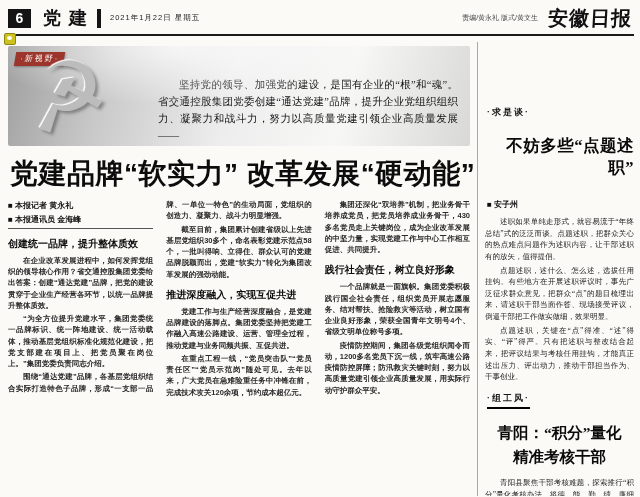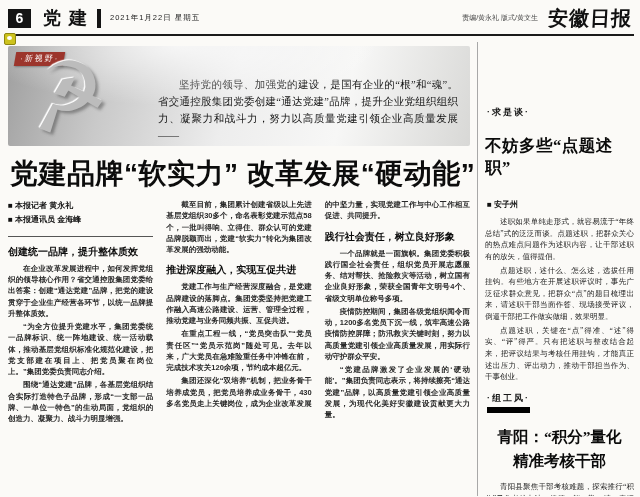--- a/index.html
+++ b/index.html
@@ -33,31 +33,31 @@
   .banner::before{content:"";position:absolute;left:-40px;top:-60px;width:420px;height:120px;border-radius:50%;
     background:radial-gradient(ellipse at center,rgba(255,255,255,.75),rgba(255,255,255,0) 70%);}
   .badge{position:absolute;top:6px;left:7px;background:#9c352c;color:#fff;font-size:8px;letter-spacing:2px;padding:1px 5px 2px 5px;transform:skewX(-10deg);box-shadow:1px 1px 2px rgba(0,0,0,.3);}
   .emblem{position:absolute;left:18px;top:4px;font-size:92px;line-height:1;color:#bcbcbc;transform:rotate(-12deg);
     text-shadow:2px 3px 3px rgba(60,60,60,.45),-1px -1px 1px #ffffff;}
   .standfirst{margin-left:150px;padding:30px 12px 0 0;font-family:"Liberation Serif","DejaVu Serif",serif;
     font-size:10.5px;line-height:1.62;color:#141414;text-align:justify;text-indent:2em;}
   
   .headline{margin:9px 2px 6px 2px;font-size:28px;font-weight:900;letter-spacing:.5px;text-align:center;color:#0c0c0c;white-space:nowrap;}
   .columns{column-count:3;column-gap:13px;height:292px;overflow:hidden;font-size:7.5px;line-height:1.5;text-align:justify;color:#2a2a2a;}
-  .byline{font-size:8px;font-weight:bold;line-height:1.8;color:#111;border-bottom:1px solid #555;padding-bottom:8px;margin-bottom:5px;}
+  .byline{font-size:8px;font-weight:bold;line-height:1.8;color:#111;border-bottom:1px solid #555;padding-bottom:0;margin-bottom:5px;}
   .byline div{white-space:nowrap;}
   .subhead{font-size:10px;font-weight:bold;color:#0d0d0d;margin:7px 0 4px 0;break-after:avoid;}
   .columns p{margin:0 0 2px 0;text-indent:2em;font-weight:bold;}
   
   .cat-label{font-size:9px;font-weight:bold;letter-spacing:2px;color:#1a1a1a;margin:0 0 16px 2px;}
-  .r-headline{font-family:"Liberation Serif","DejaVu Serif",serif;font-size:16.5px;font-weight:900;text-align:left;color:#0b0b0b;margin:8px 0 20px 0;letter-spacing:.5px;}
+  .r-headline{font-family:"Liberation Serif","DejaVu Serif",serif;font-size:16.5px;font-weight:900;text-align:right;color:#0b0b0b;margin:8px 0 20px 0;letter-spacing:.5px;}
   .r-byline{font-size:8px;font-weight:bold;margin:0 0 6px 2px;color:#111;}
   .r-body{font-family:"Liberation Serif","DejaVu Serif",serif;font-size:7.5px;line-height:1.55;text-align:justify;color:#222;height:166px;overflow:hidden;}
   .r-body p{margin:0 0 2px 0;text-indent:2em;}
-  .cat-label2{font-size:9px;font-weight:bold;letter-spacing:2px;color:#1a1a1a;margin:10px 0 10px 2px;display:inline-block;border-bottom:6px solid #000000;padding-bottom:2px;}
+  .cat-label2{font-size:9px;font-weight:bold;letter-spacing:2px;color:#1a1a1a;margin:10px 0 10px 2px;display:inline-block;border-bottom:2px solid #000000;padding-bottom:2px;}
   .r2-headline{font-family:"Liberation Serif","DejaVu Serif",serif;font-size:15.5px;font-weight:900;text-align:center;line-height:1.55;color:#0b0b0b;margin:2px 0 8px 0;}
   .r2-body{font-family:"Liberation Serif","DejaVu Serif",serif;font-size:7.5px;line-height:1.55;text-align:justify;color:#222;height:34px;overflow:hidden;}
   .r2-body p{margin:0;text-indent:2em;}
 </style>
 </head>
 <body>
 
 <div class="header">
   <div class="pagenum">6</div>
   <div class="section-title">党建</div>
@@ -96,21 +96,20 @@
       <p>截至目前，集团累计创建省级以上先进基层党组织30多个，命名表彰党建示范点58个，一批叫得响、立得住、群众认可的党建品牌脱颖而出，党建“软实力”转化为集团改革发展的强劲动能。</p>
 
       <div class="subhead">推进深度融入，实现互促共进</div>
       <p>党建工作与生产经营深度融合，是党建品牌建设的落脚点。集团党委坚持把党建工作融入高速公路建设、运营、管理全过程，推动党建与业务同频共振、互促共进。</p>
       <p>在重点工程一线，“党员突击队”“党员责任区”“党员示范岗”随处可见。去年以来，广大党员在急难险重任务中冲锋在前，完成技术攻关120余项，节约成本超亿元。</p>
       <p>集团还深化“双培养”机制，把业务骨干培养成党员，把党员培养成业务骨干，430多名党员走上关键岗位，成为企业改革发展的中坚力量，实现党建工作与中心工作相互促进、共同提升。</p>
 
       <div class="subhead">践行社会责任，树立良好形象</div>
       <p>一个品牌就是一面旗帜。集团党委积极践行国企社会责任，组织党员开展志愿服务、结对帮扶、抢险救灾等活动，树立国有企业良好形象，荣获全国青年文明号4个、省级文明单位称号多项。</p>
       <p>疫情防控期间，集团各级党组织闻令而动，1200多名党员下沉一线，筑牢高速公路疫情防控屏障；防汛救灾关键时刻，努力以高质量党建引领企业高质量发展，用实际行动守护群众平安。</p>
-      <p>“党建品牌激发了企业发展的‘硬动能’。”集团负责同志表示，将持续擦亮“通达党建”品牌，以高质量党建引领企业高质量发展，为现代化美好安徽建设贡献更大力量。</p>
     </div>
   </div>
 
   <div class="v-divider"></div>
 
   <div class="right-col">
 
     <div class="cat-label">·求是谈·</div>
     <div class="r-headline">不妨多些“点题述职”</div>
     <div class="r-byline">■ 安子州</div>

